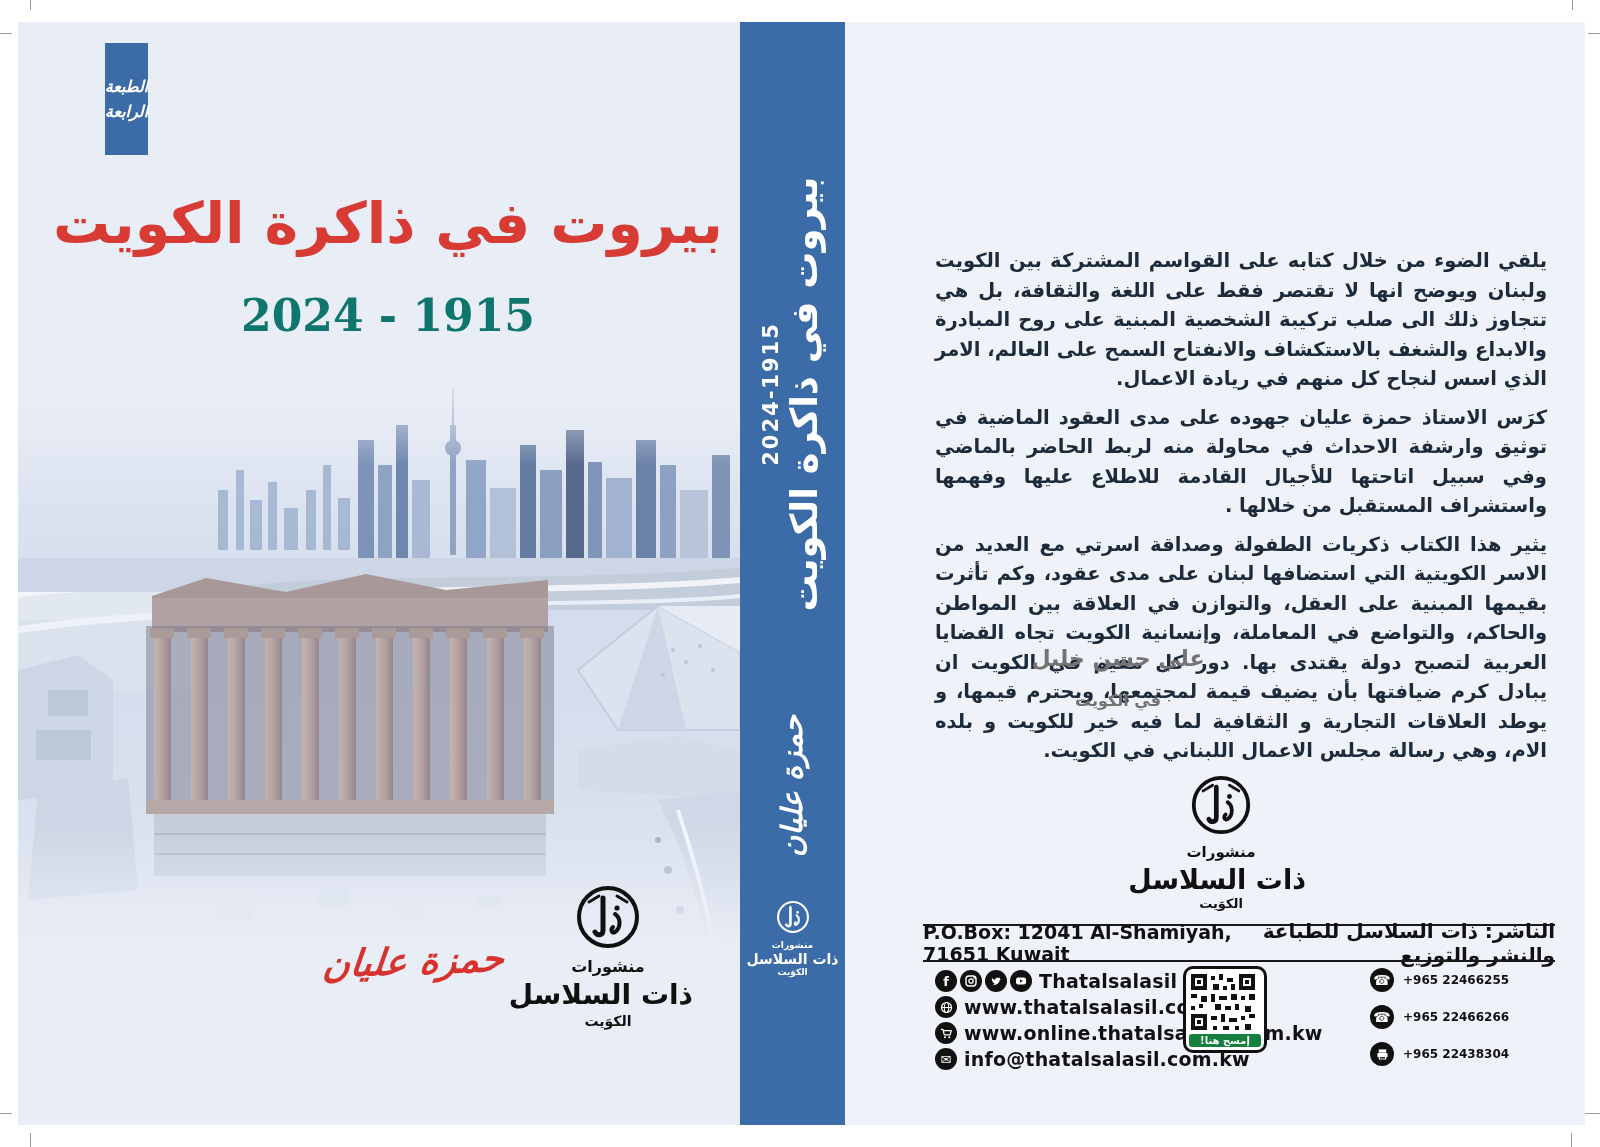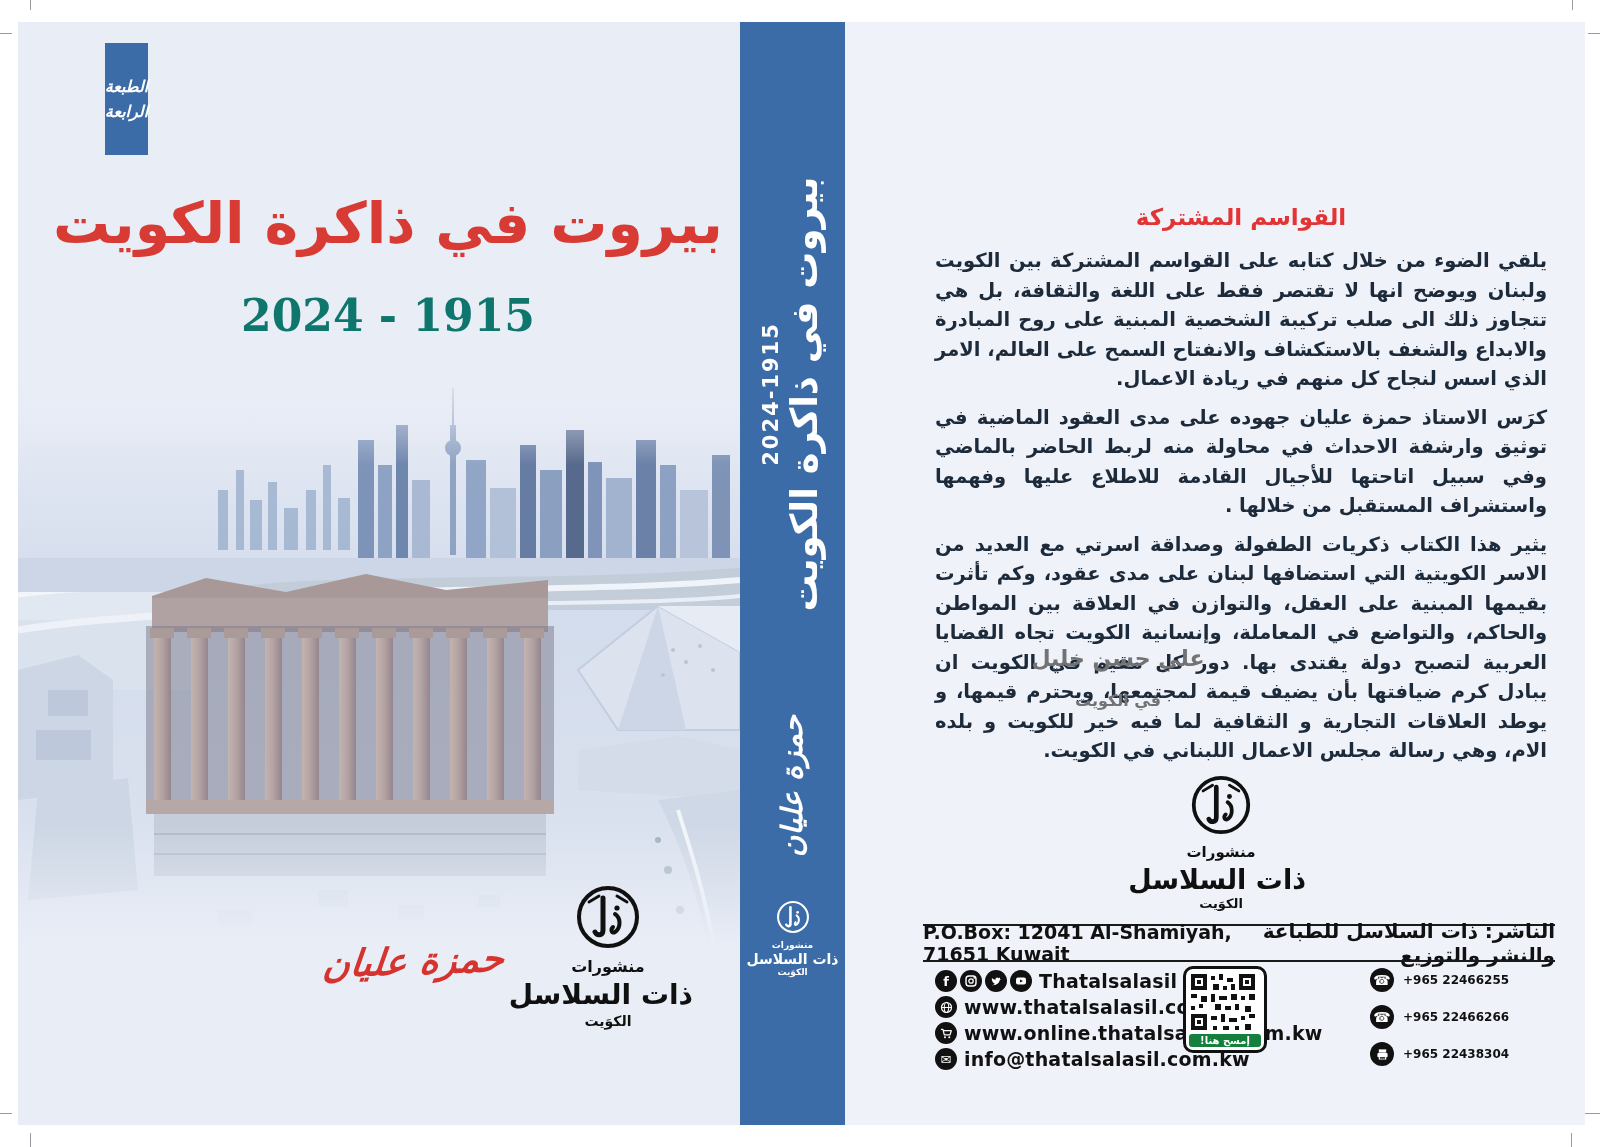--- a/index.html
+++ b/index.html
@@ -307,21 +307,20 @@
       <path d="M40,30 C46,34 46,44 40,48 C37,50 35,46 38,43" fill="none" stroke="#ffffff" stroke-width="4" stroke-linecap="round"></path>
       <circle cx="42" cy="24" r="2.6" fill="#ffffff"></circle>
     </svg>
     <div class="l-top">منشورات</div>
     <div class="l-name">ذات السلاسل</div>
     <div class="l-city">الكوَيت</div>
   </div>
 
   <div class="panel back"></div>
 
-  <div class="back-heading">القواسم المشتركة</div>
 
   <div class="back-text">
     <p>يلقي الضوء من خلال كتابه على القواسم المشتركة بين الكويت ولبنان ويوضح انها لا تقتصر فقط على اللغة والثقافة، بل هي تتجاوز ذلك الى صلب تركيبة الشخصية المبنية على روح المبادرة والابداع والشغف بالاستكشاف والانفتاح السمح على العالم، الامر الذي اسس لنجاح كل منهم في ريادة الاعمال.</p>
     <p>كرَس الاستاذ حمزة عليان جهوده على مدى العقود الماضية في توثيق وارشفة الاحداث في محاولة منه لربط الحاضر بالماضي وفي سبيل اتاحتها للأجيال القادمة للاطلاع عليها وفهمها واستشراف المستقبل من خلالها .</p>
     <p>يثير هذا الكتاب ذكريات الطفولة وصداقة اسرتي مع العديد من الاسر الكويتية التي استضافها لبنان على مدى عقود، وكم تأثرت بقيمها المبنية على العقل، والتوازن في العلاقة بين المواطن والحاكم، والتواضع في المعاملة، وإنسانية الكويت تجاه القضايا العربية لتصبح دولة يقتدى بها. دور كل مقيم في الكويت ان يبادل كرم ضيافتها بأن يضيف قيمة لمجتمعها، ويحترم قيمها، و يوطد العلاقات التجارية و الثقافية لما فيه خير للكويت و بلده الام، وهي رسالة مجلس الاعمال اللبناني في الكويت.</p>
   </div>
 
   <div class="back-sign">
     <div class="s-name">علي حسن خليل</div>
     <div class="s-loc">في الكويت</div>

